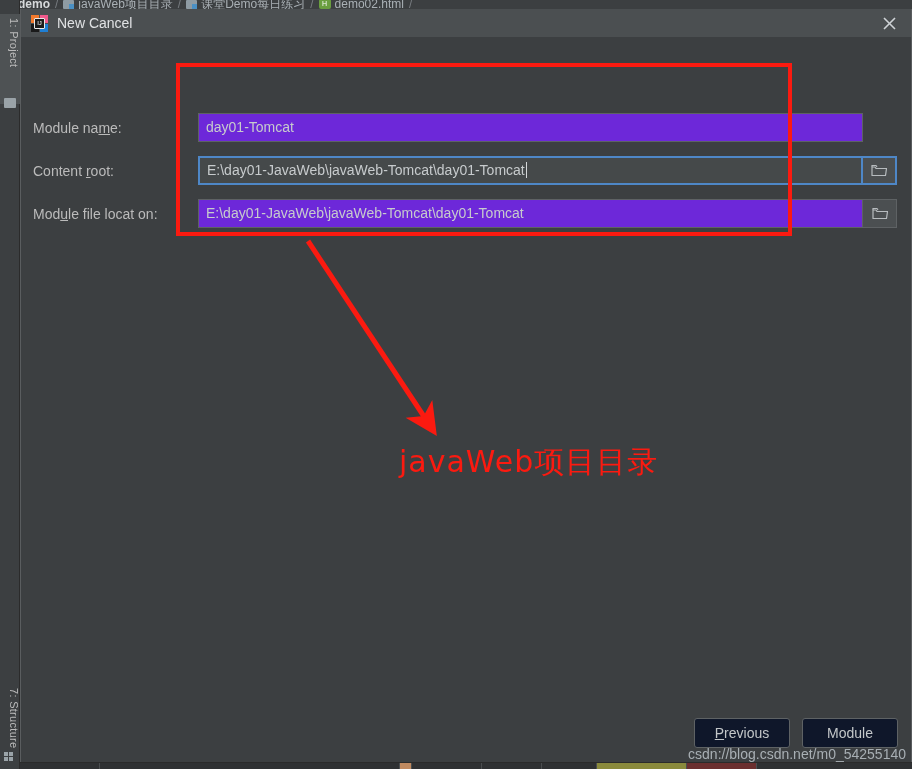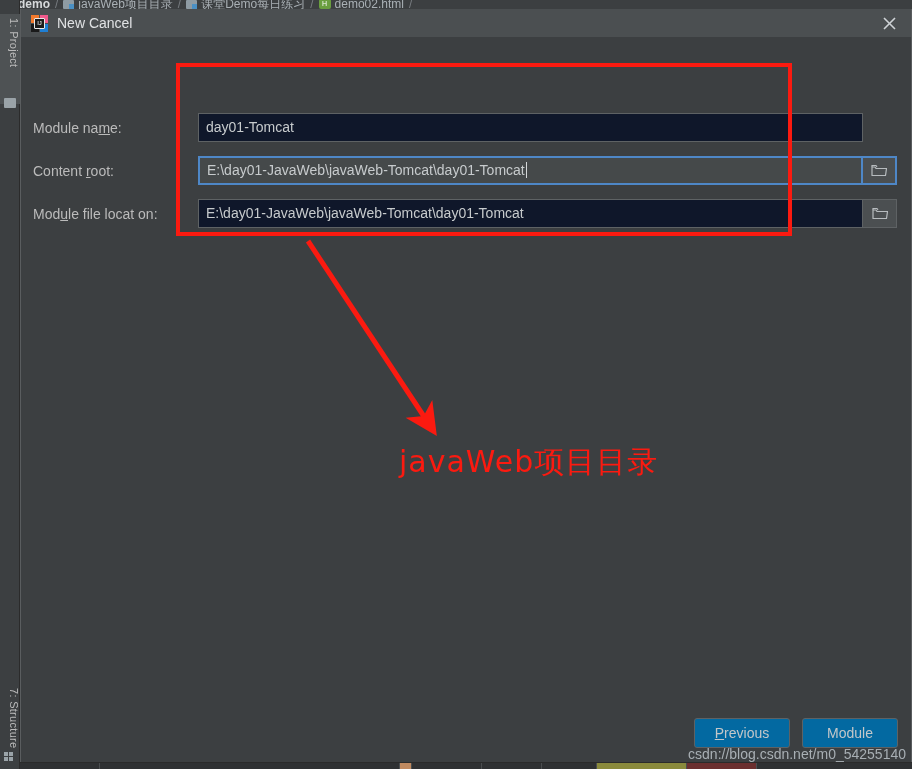--- a/index.html
+++ b/index.html
@@ -128,21 +128,21 @@
   .form-label {
     width: 165px; flex: none;
     font-size: 14px; color: #bbbbbb;
     font-family: "Liberation Sans", sans-serif;
     white-space: nowrap;
   }
   .form-label u { text-decoration: underline; }
   .field-wrap { flex: 1; display: flex; align-items: stretch; height: 29px; }
   .text-input {
     flex: 1; height: 29px;
-    background: #0f172a; border: 1px solid #5e6264;
+    background: #6d28d9; border: 1px solid #5e6264;
     color: #c7cbcd; font-size: 14px;
     font-family: "Liberation Sans", sans-serif;
     padding: 0 7px; line-height: 27px;
     white-space: nowrap; overflow: hidden;
     position: relative;
   }
   .text-input.focused {
     border: 2px solid #4e87c7;
     background: #45494a;
     line-height: 25px;
@@ -177,21 +177,21 @@
     white-space: nowrap; letter-spacing: 1px;
   }
 
   
   .footer {
     position: absolute; right: 13px; bottom: 14px;
     display: flex; gap: 12px;
   }
   .btn {
     width: 96px; height: 30px;
-    background: #0369a1; border: 1px solid #5e6264; border-radius: 3px;
+    background: #0f172a; border: 1px solid #5e6264; border-radius: 3px;
     color: #c3c7c9; font-size: 14px;
     font-family: "Liberation Sans", sans-serif;
     display: flex; align-items: center; justify-content: center;
     cursor: pointer;
   }
   .btn u { text-decoration: underline; }
   .btn.primary { background: #365880; border-color: #4e87c7; color: #e7ebee; }
 
   .watermark {
     position: absolute; right: 5px; bottom: 0px;

